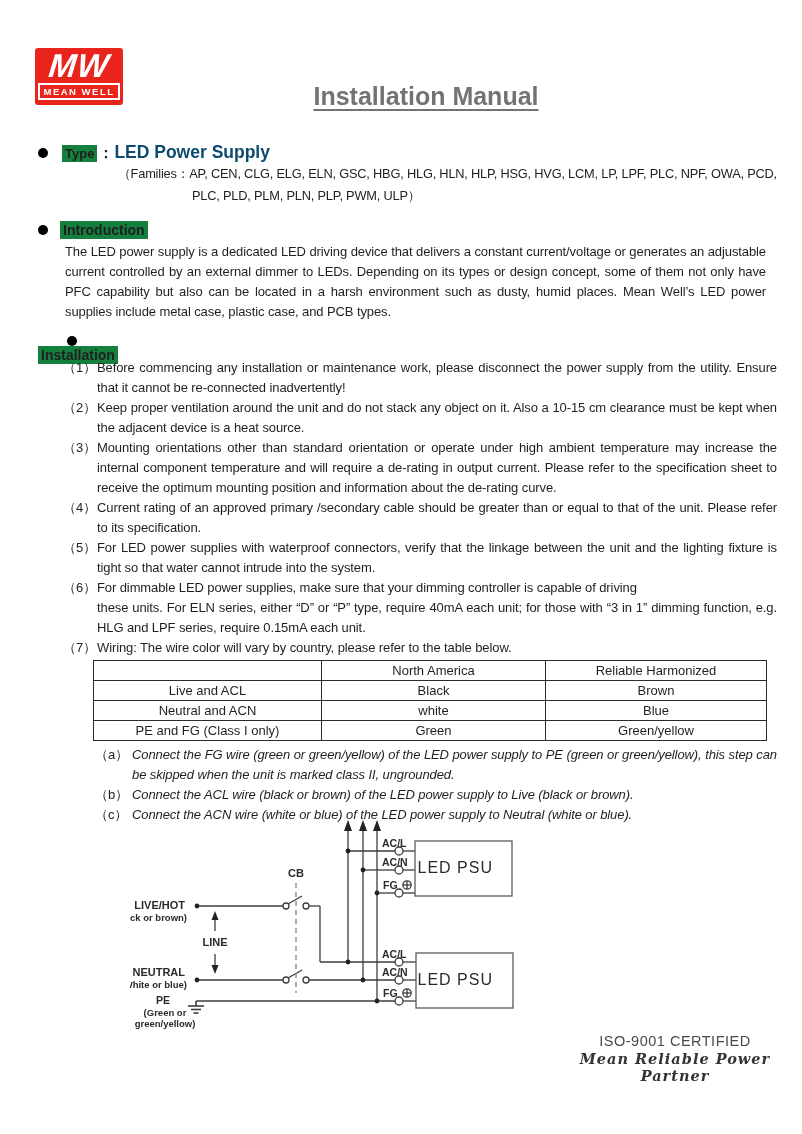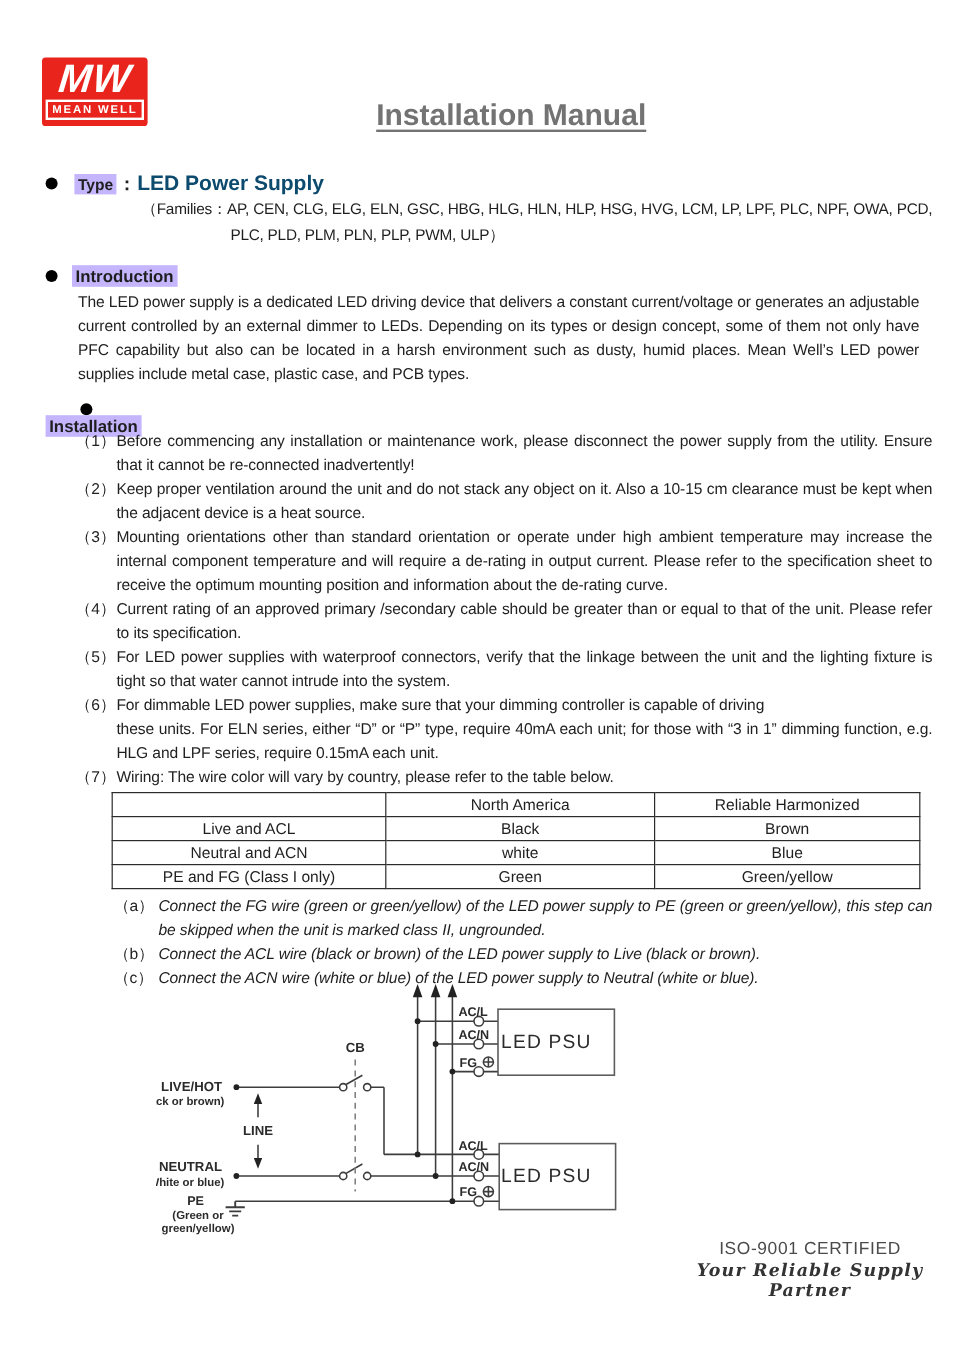--- a/index.html
+++ b/index.html
@@ -13,21 +13,21 @@
   .logo-brand{border:2px solid #fff;color:#fff;font-size:9.5px;font-weight:bold;letter-spacing:1.5px;
               padding:1px 3px;line-height:11px;margin-bottom:3px;white-space:nowrap;}
   
   .title{position:absolute;left:0;top:82px;width:802px;box-sizing:border-box;padding-left:50px;
          text-align:center;font-size:25px;font-weight:bold;color:#737373;
          text-decoration:underline;text-decoration-thickness:2px;text-underline-offset:4px;}
   
   .bullet{width:10px;height:10px;border-radius:50%;background:#000;display:inline-block;flex:0 0 10px;}
   .type-line{position:absolute;left:38px;top:142px;display:flex;align-items:baseline;gap:0;}
   .type-line .bullet{align-self:center;margin-right:14px;}
-  .hl{background:#c4b5fd;padding:1px 3px;}
+  .hl{background:#15803d;padding:1px 3px;}
   .type-label{font-size:13px;font-weight:bold;}
   .type-colon{font-size:15px;font-weight:bold;margin:0 1px;}
   .type-value{font-size:17.5px;font-weight:bold;color:#0c4a6e;}
   .families{position:absolute;left:118px;top:163px;font-size:12.8px;font-weight:normal;
             line-height:22px;white-space:nowrap;letter-spacing:-0.2px;}
   .families .l2{margin-left:74px;}
   .sec-head{position:absolute;left:38px;display:flex;align-items:center;}
   .sec-head .bullet{margin-right:12px;}
   .sec-head .txt{font-size:14px;font-weight:bold;}
   .intro-head{top:221px;}
@@ -262,16 +262,16 @@
     <text x="85" y="133" text-anchor="middle" font-size="11" font-weight="bold">LINE</text>
     <text x="55" y="163" text-anchor="end" font-size="11" font-weight="bold">NEUTRAL</text>
     <text x="57" y="175" text-anchor="end" font-size="9.5" font-weight="bold">(White or blue)</text>
     <text x="33" y="191" text-anchor="middle" font-size="10.5" font-weight="bold">PE</text>
     <text x="35" y="203" text-anchor="middle" font-size="9.5" font-weight="bold">(Green or</text>
     <text x="35" y="214" text-anchor="middle" font-size="9.5" font-weight="bold">green/yellow)</text>
   </svg>
 
   <div class="footer">
     <div class="iso">ISO-9001 CERTIFIED</div>
-    <div class="slogan">Your Reliable Supply Partner</div>
+    <div class="slogan">Mean Reliable Power Partner</div>
   </div>
 
 </div>
 
 </body></html>

